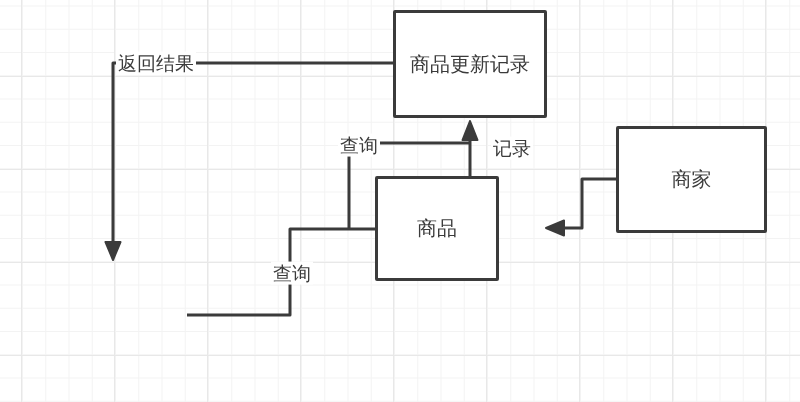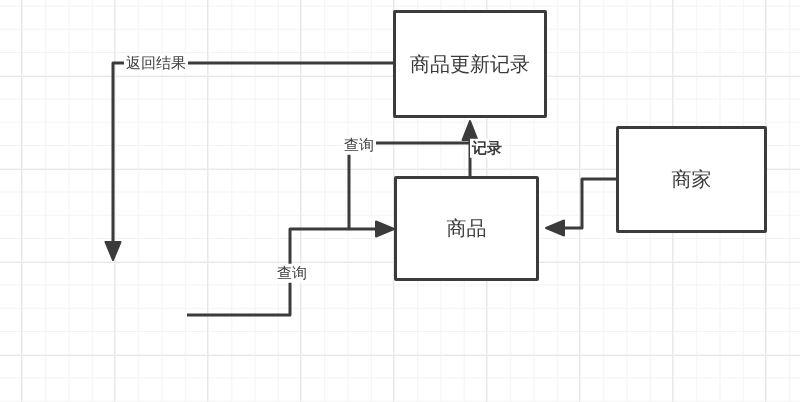--- a/index.html
+++ b/index.html
@@ -47,36 +47,36 @@
     border-radius: 2px;
     display: flex;
     align-items: center;
     justify-content: center;
     font-size: 20px;
     color: var(--text, #3b3b3b);
     white-space: nowrap;
   }
   #n-update   { left: 393px; top: 10px;  width: 154px; height: 108px; }
   #n-merchant { left: 616px; top: 126px; width: 151px; height: 107px; }
-  #n-product  { left: 394px; top: 176px; width: 145px; height: 105px; }
+  #n-product  { left: 375px; top: 176px; width: 124px; height: 105px; }
   #n-cart     { left: 36px;  top: 261px; width: 151px; height: 107px; }
 
   .elabel {
     position: absolute;
     transform: translate(-50%, -50%);
     background: var(--background, #ffffff);
     padding: 1px 2px;
-    font-size: 15px;
+    font-size: 19px;
     line-height: 1.1;
     color: var(--text, #3b3b3b);
     white-space: nowrap;
   }
   #l-return      { left: 156px; top: 63px;  }
   #l-query-upper { left: 359px; top: 145px; }
-  #l-record      { left: 487px; top: 148px; font-weight: bold; }
+  #l-record      { left: 512px; top: 148px; }
   #l-query-lower { left: 292px; top: 273px; }
 </style>
 </head>
 <body>
 
 <div class="canvas">
 
   <svg class="edge-layer" viewBox="0 0 800 402">
 
     <g>

